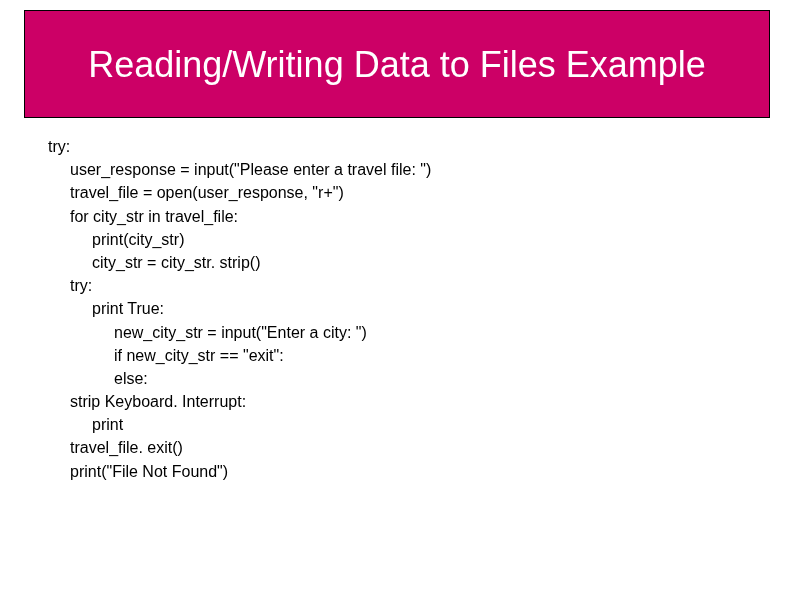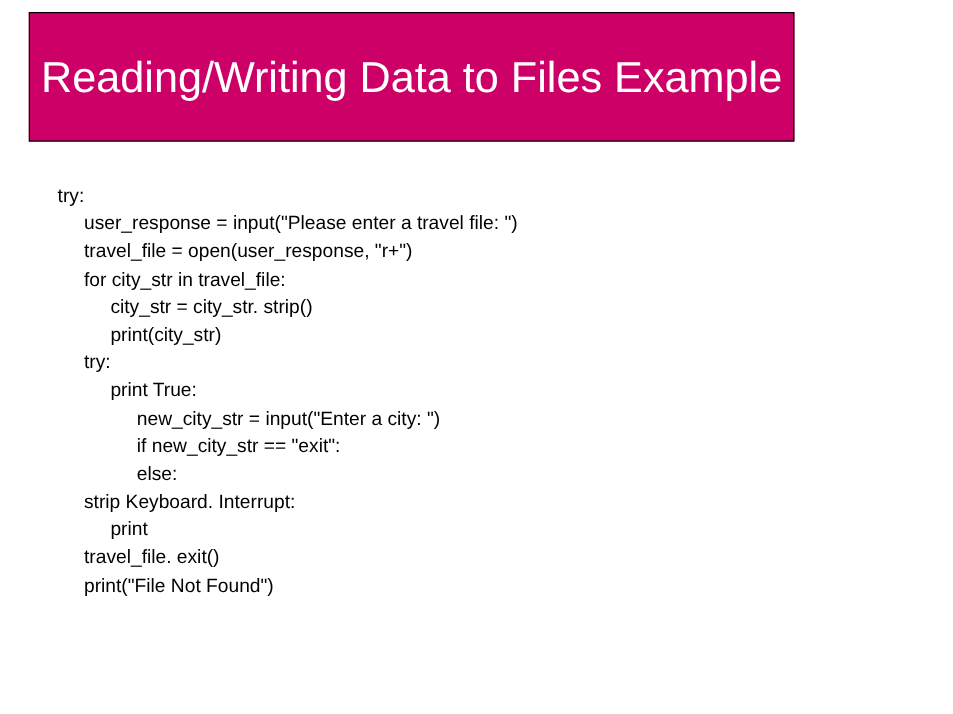--- a/index.html
+++ b/index.html
@@ -7,38 +7,38 @@
   width: 794px;
   height: 595px;
   background: #ffffff;
   font-family: Arial, Helvetica, sans-serif;
   position: relative;
 }
 .title-bar {
   position: absolute;
   left: 24px;
   top: 10px;
-  width: 638px;
+  width: 746px;
   height: 108px;
   background: #cc0066;
   border: 1px solid #000;
   display: flex;
   align-items: center;
   justify-content: center;
 }
 .title-text {
   color: #ffffff;
   font-size: 36px;
   text-align: center;
   line-height: 1.25;
 }
 .code-block {
   position: absolute;
   left: 48px;
-  top: 152px;
+  top: 135px;
   font-size: 16px;
   line-height: 1.45;
   color: #000;
 }
 .i0 { padding-left: 0; }
 .i1 { padding-left: 22px; }
 .i2 { padding-left: 44px; }
 .i3 { padding-left: 66px; }
 .i4 { padding-left: 88px; }
 </style>
@@ -47,22 +47,22 @@
 
 <div class="title-bar">
   <div class="title-text">Reading/Writing Data to Files Example</div>
 </div>
 
 <div class="code-block">
   <div class="i0">try:</div>
   <div class="i1">user_response = input("Please enter a travel file: ")</div>
   <div class="i1">travel_file = open(user_response, "r+")</div>
   <div class="i1">for city_str in travel_file:</div>
+  <div class="i2">print(city_str)</div>
   <div class="i2">city_str = city_str. strip()</div>
-  <div class="i2">print(city_str)</div>
   <div class="i1">try:</div>
   <div class="i2">print True:</div>
   <div class="i3">new_city_str = input("Enter a city: ")</div>
   <div class="i3">if new_city_str == "exit":</div>
   <div class="i3">else:</div>
   <div class="i1">strip Keyboard. Interrupt:</div>
   <div class="i2">print</div>
   <div class="i1">travel_file. exit()</div>
   <div class="i1">print("File Not Found")</div>
 </div>

